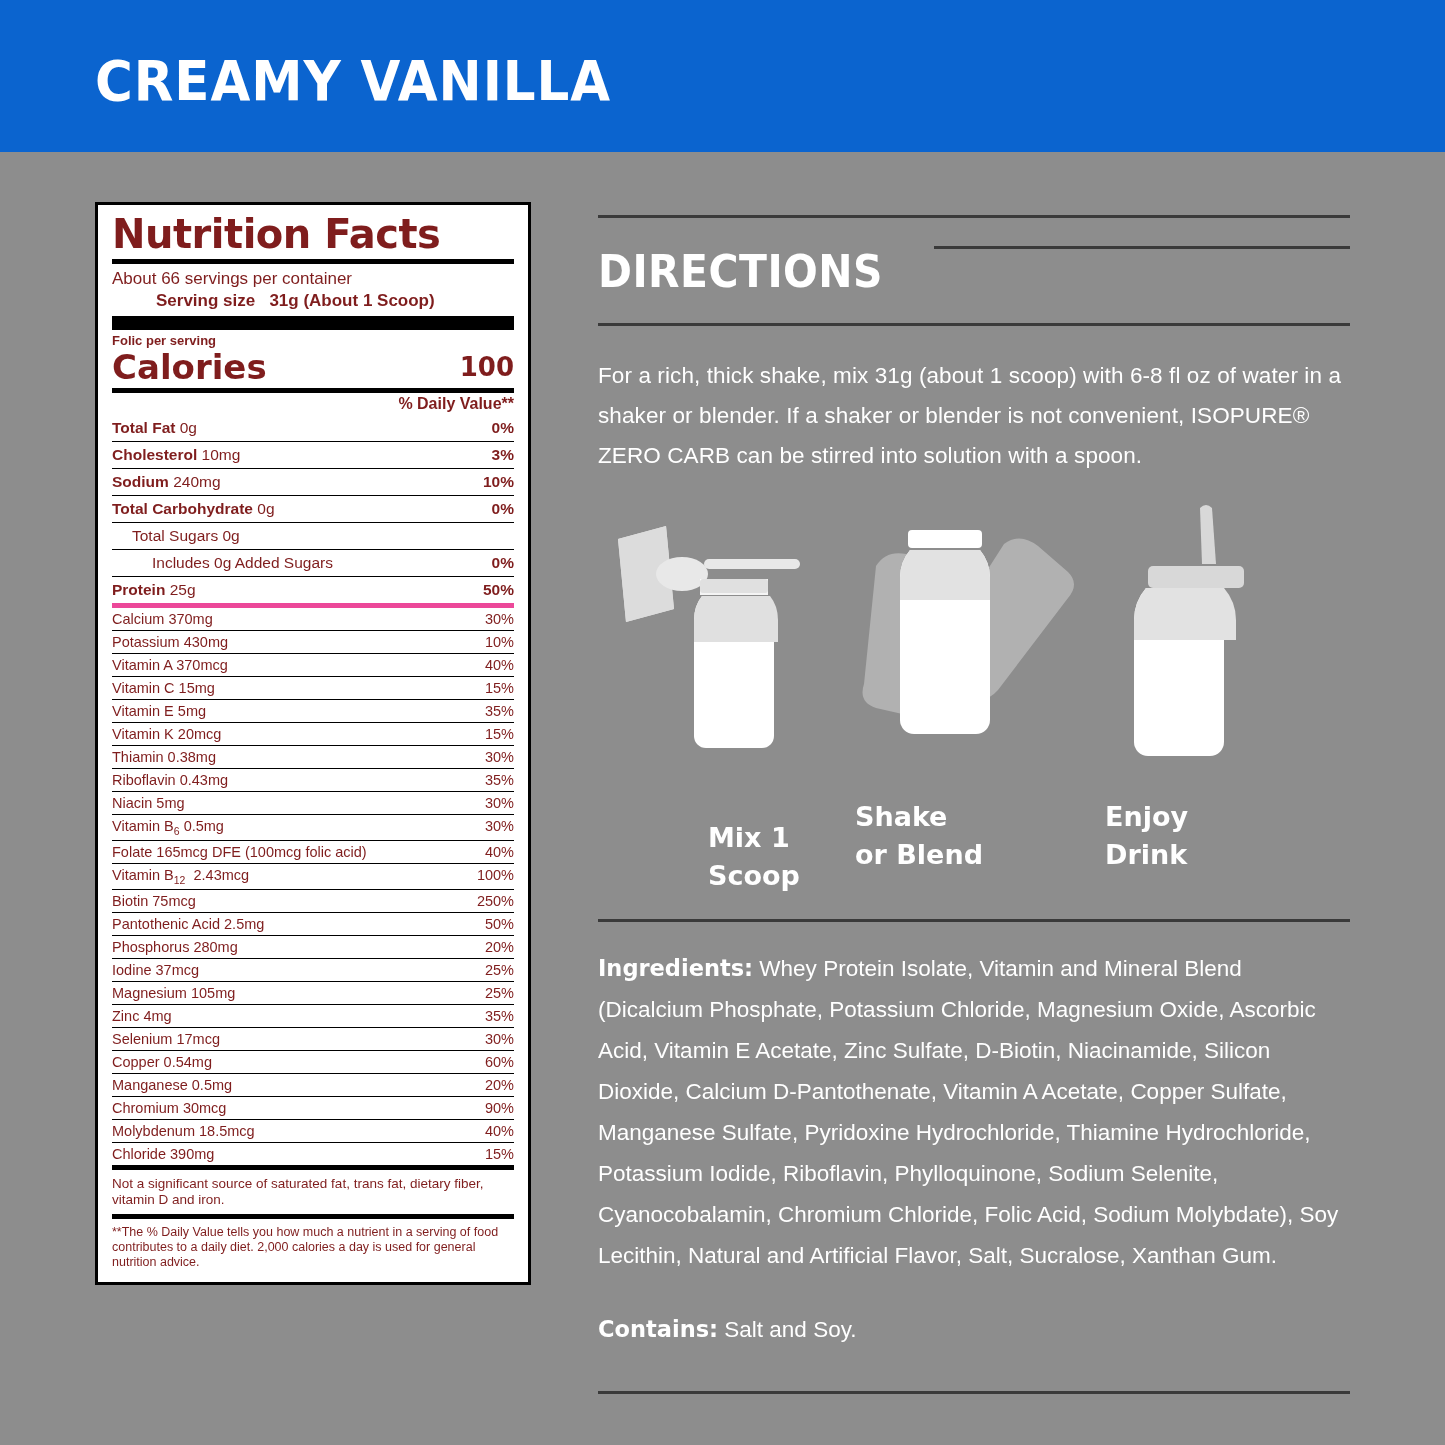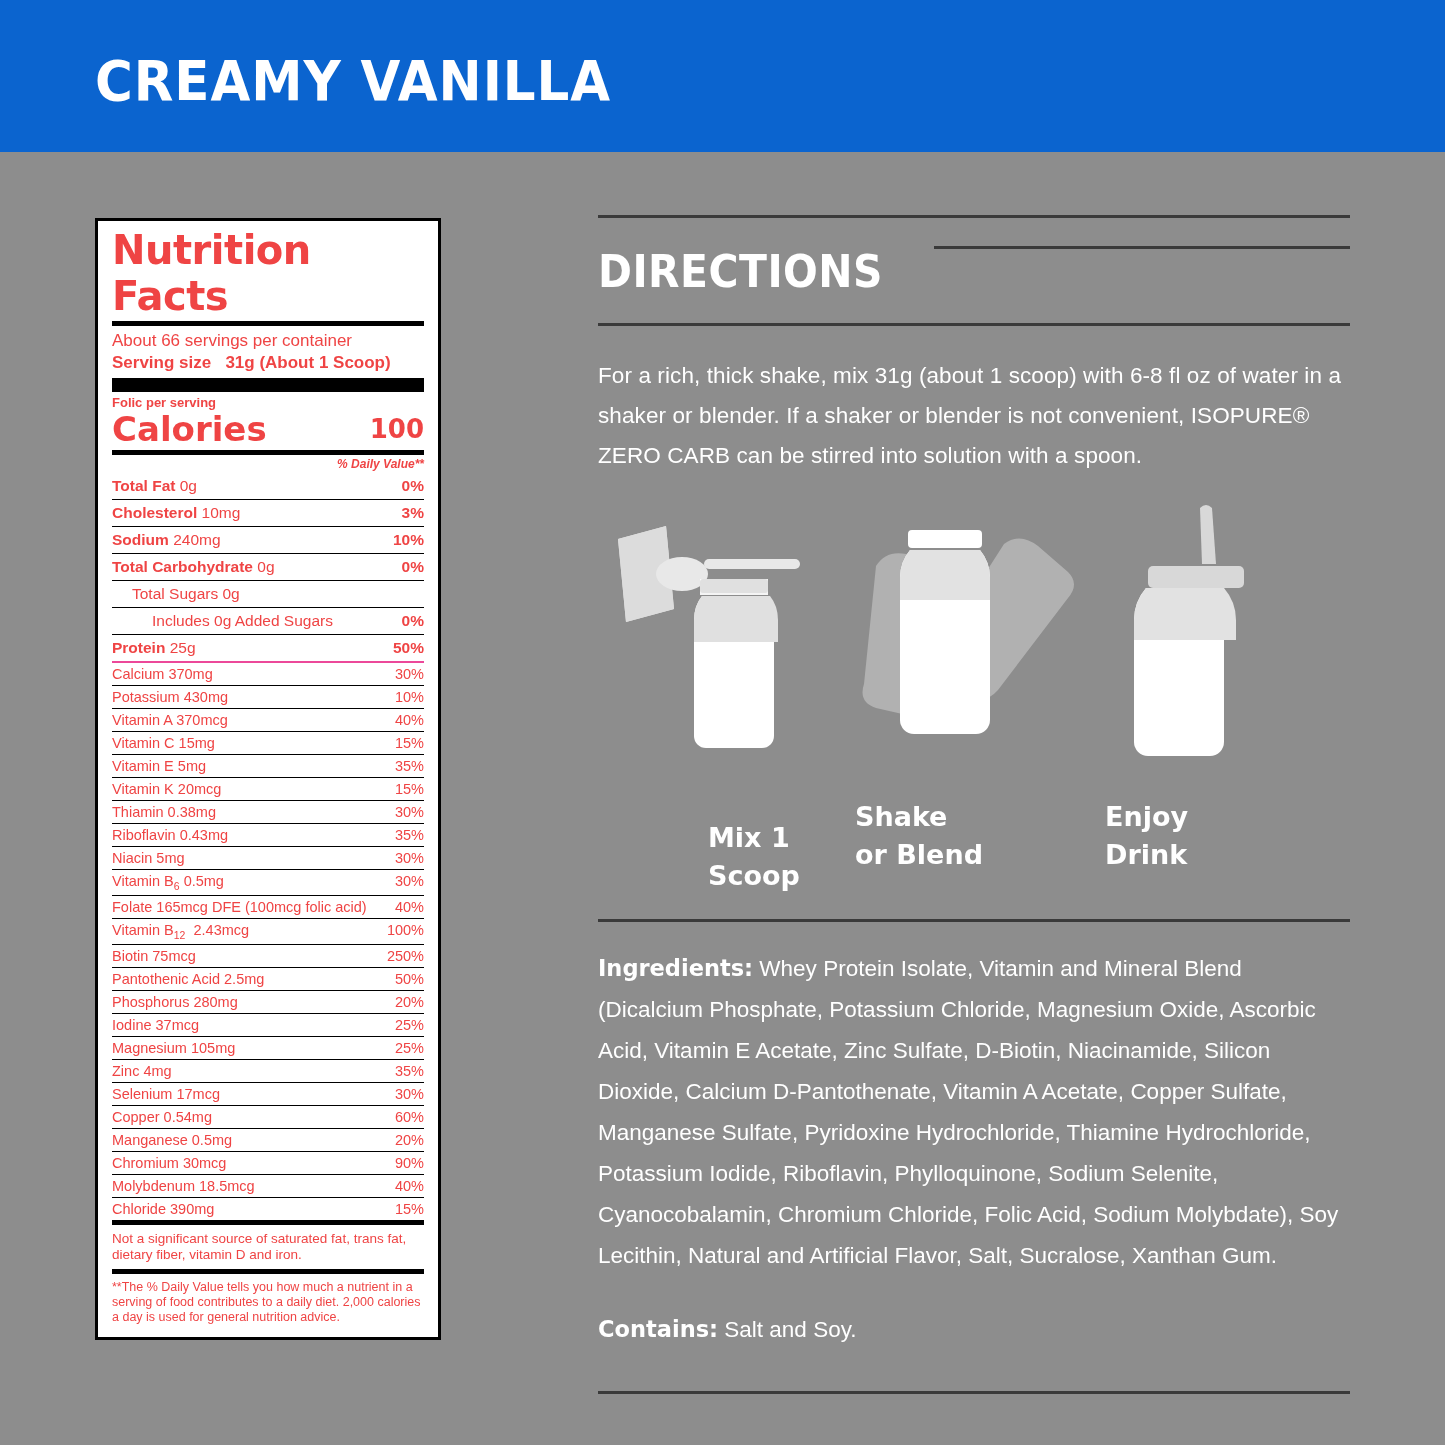--- a/index.html
+++ b/index.html
@@ -39,47 +39,48 @@
     letter-spacing: 1px;
     color: #ffffff;
     text-transform: uppercase;
     transform: scaleX(0.92);
     transform-origin: left center;
   }
   
   .nutrition {
     position: absolute;
     left: 95px;
-    top: 218px;
-    width: 346px;
+    top: 202px;
+    width: 436px;
     background: #ffffff;
     border: 3px solid #000000;
     box-sizing: border-box;
     padding: 6px 14px 10px 14px;
-    color: #ef4444;
+    color: #7f1d1d;
     font-family: "Liberation Sans", sans-serif;
   }
   .nf-title {
     font-family: "DejaVu Sans", sans-serif;
     font-weight: bold;
     font-size: 40px;
     line-height: 46px;
     letter-spacing: -0.5px;
     padding-bottom: 2px;
   }
   .rule-med { border-bottom: 5px solid #000; }
   .rule-thick { border-bottom: 14px solid #000; }
   .nf-servings {
     font-size: 17px;
     padding: 5px 0 1px 0;
   }
   .nf-serving-size {
     font-size: 17px;
     font-weight: bold;
     padding: 1px 0 5px 0;
+    margin-left: 44px;
   }
   .nf-amount {
     font-size: 13px;
     font-weight: bold;
     padding-top: 3px;
   }
   .nf-cal-row {
     display: flex;
     justify-content: space-between;
     align-items: flex-start;
@@ -92,44 +93,43 @@
     line-height: 38px;
   }
   .nf-cal-value {
     font-family: "DejaVu Sans", sans-serif;
     font-weight: bold;
     font-size: 26px;
     line-height: 38px;
   }
   .nf-dv-head {
     text-align: right;
-    font-size: 12px;
+    font-size: 16px;
     font-weight: bold;
     padding: 2px 0 2px 0;
-    font-style: italic;
   }
   .nf-row {
     display: flex;
     justify-content: space-between;
     font-size: 15.5px;
     padding: 4px 0 4px 0;
     border-top: 1px solid #000;
   }
   .nf-row.first { border-top: none; }
   .nf-row b { font-weight: bold; }
   .nf-indent1 { padding-left: 20px; }
   .nf-indent2 { padding-left: 40px; }
   .nf-vit-row {
     display: flex;
     justify-content: space-between;
     font-size: 14.5px;
     padding: 3px 0 3px 0;
     border-top: 1px solid #000;
   }
-  .nf-vit-wrap { border-top: 2px solid #ec4899; margin-top: 0; }
+  .nf-vit-wrap { border-top: 5px solid #ec4899; margin-top: 0; }
   .nf-note {
     font-size: 13.5px;
     line-height: 16px;
     padding: 6px 0 6px 0;
     border-top: 5px solid #000;
   }
   .nf-footnote {
     font-size: 12.5px;
     line-height: 15px;
     padding: 6px 0 2px 0;

